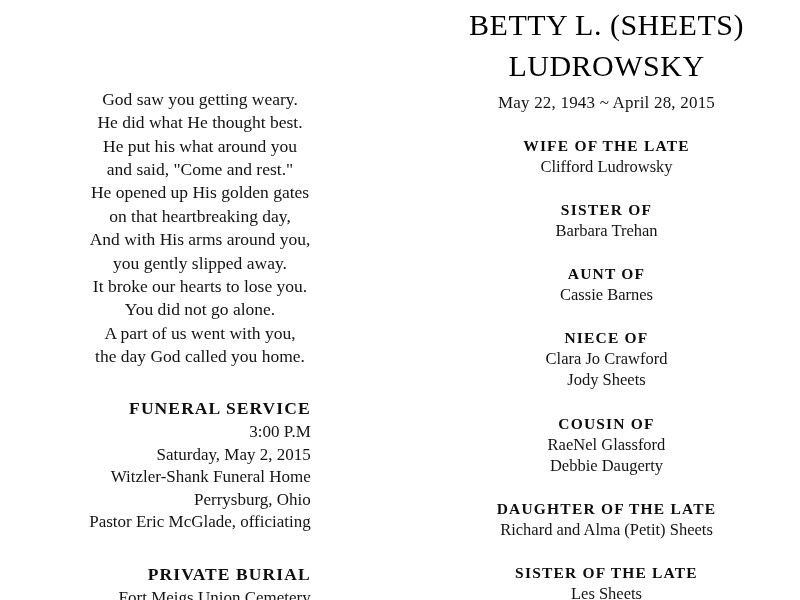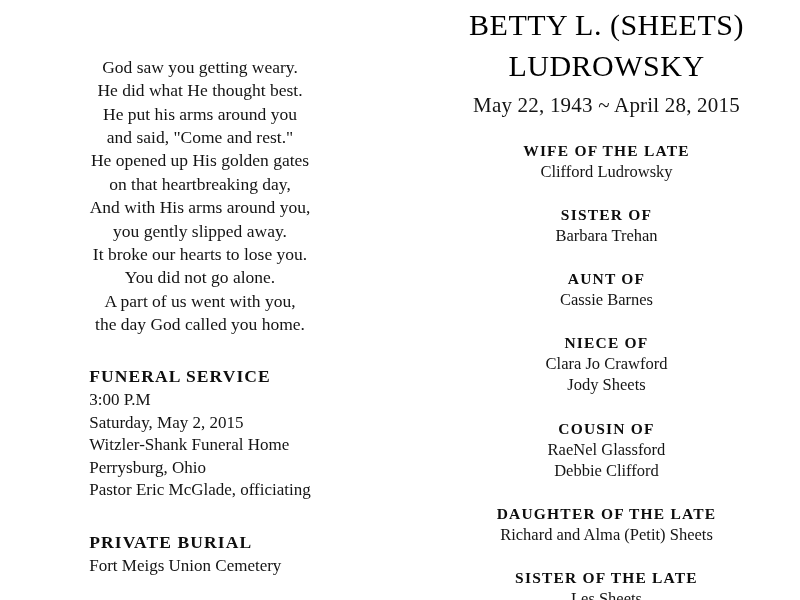--- a/index.html
+++ b/index.html
@@ -19,36 +19,36 @@
     width: 800px;
     height: 600px;
     display: flex;
     flex-direction: row;
   }
   
   .left-panel {
     width: 400px;
     height: 600px;
     box-sizing: border-box;
-    padding: 56px 30px 20px 30px;
+    padding: 88px 30px 20px 30px;
     display: flex;
     flex-direction: column;
     align-items: center;
   }
   .poem {
     text-align: center;
     font-size: 17.5px;
     line-height: 1.335;
     color: #141414;
   }
   .poem div {
     white-space: pre;
   }
   .section-block {
-    text-align: left;
+    text-align: right;
     margin-top: 30px;
   }
   .section-heading {
     font-size: 17.5px;
     letter-spacing: 1.1px;
     font-weight: bold;
     color: #0f0f0f;
     margin-bottom: 2px;
   }
   .section-line {
@@ -76,21 +76,21 @@
   }
   .name-line-2 {
     font-size: 30px;
     letter-spacing: 0.5px;
     color: #000000;
     text-align: center;
     line-height: 1.25;
     margin-top: 4px;
   }
   .dates {
-    font-size: 21px;
+    font-size: 17px;
     margin-top: 9px;
     letter-spacing: 0.2px;
     color: #141414;
     text-align: center;
   }
   .rel-block {
     text-align: center;
     margin-top: 24px;
   }
   .rel-title {
@@ -108,21 +108,21 @@
 </style>
 </head>
 <body>
 
 <div class="page">
 
   <div class="left-panel">
     <div class="poem" id="poem-container">
         <div>God saw you getting weary.</div>
         <div>He did what He thought best.</div>
-        <div>He put his arms around you</div>
+        <div>He put his what around you</div>
         <div>and said, "Come and rest."</div>
         <div>He opened up His golden gates</div>
         <div>on that heartbreaking day,</div>
         <div>And with His arms around you,</div>
         <div>you gently slipped away.</div>
         <div>It broke our hearts to lose you.</div>
         <div>You did not go alone.</div>
         <div>A part of us went with you,</div>
         <div>the day God called you home.</div>
       </div>
@@ -160,21 +160,21 @@
           <div class="rel-name">Cassie Barnes</div>
         </div>
         <div class="rel-block">
           <div class="rel-title">NIECE OF</div>
           <div class="rel-name">Clara Jo Crawford</div>
           <div class="rel-name">Jody Sheets</div>
         </div>
         <div class="rel-block">
           <div class="rel-title">COUSIN OF</div>
           <div class="rel-name">RaeNel Glassford</div>
-          <div class="rel-name">Debbie Clifford</div>
+          <div class="rel-name">Debbie Daugerty</div>
         </div>
         <div class="rel-block">
           <div class="rel-title">DAUGHTER OF THE LATE</div>
           <div class="rel-name">Richard and Alma (Petit) Sheets</div>
         </div>
         <div class="rel-block">
           <div class="rel-title">SISTER OF THE LATE</div>
           <div class="rel-name">Les Sheets</div>
         </div>
         <div class="rel-block">

